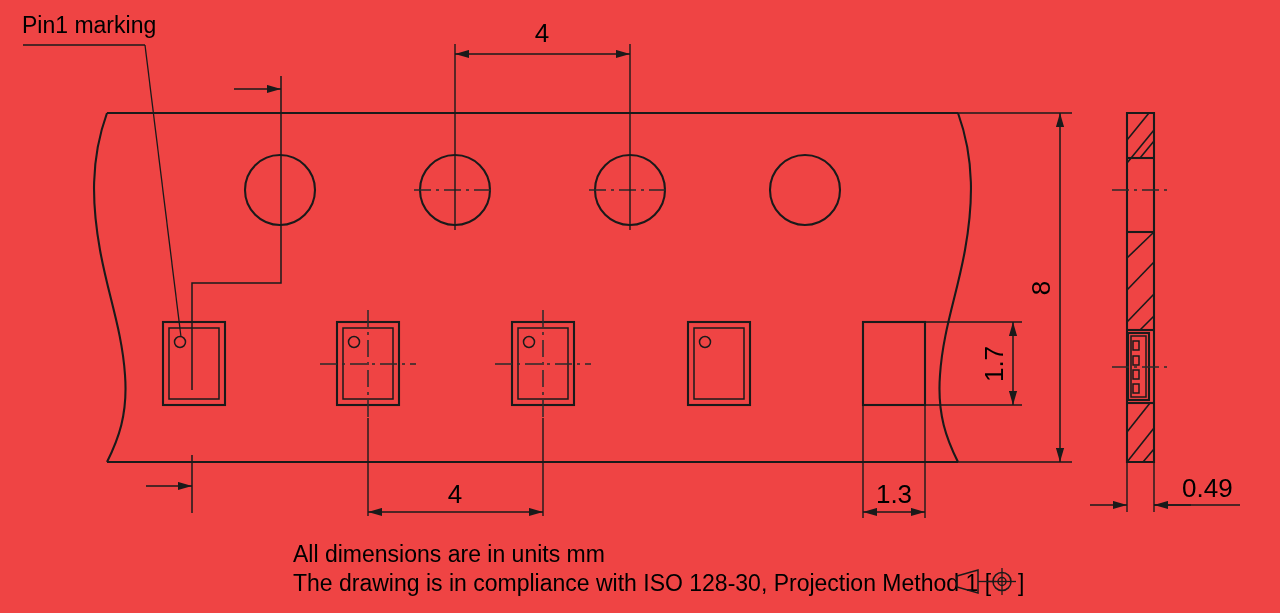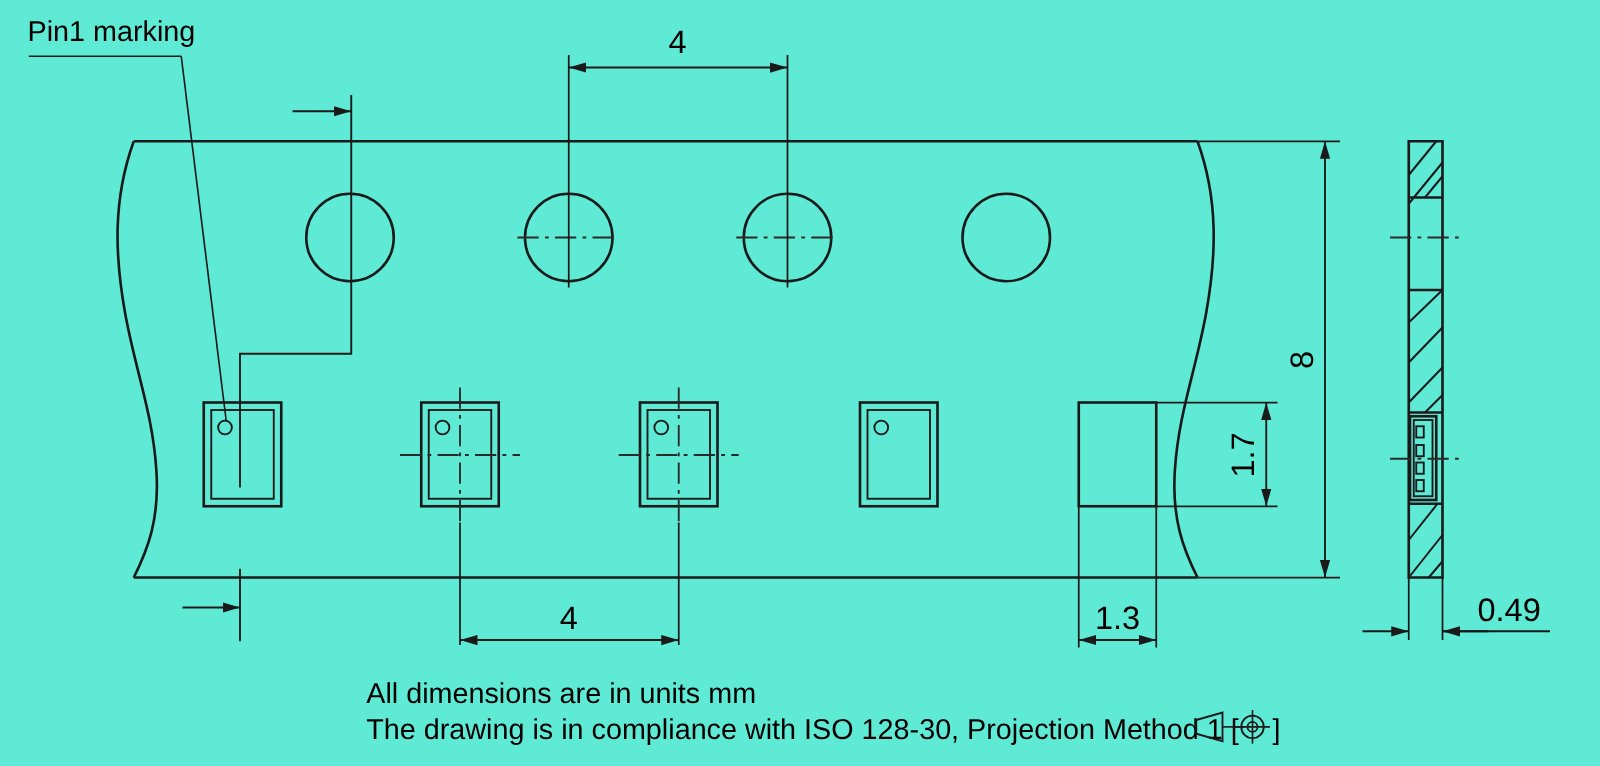--- a/index.html
+++ b/index.html
@@ -8,21 +8,21 @@
     background: #ffffff;
   }
   body {
     font-family: "Liberation Sans", sans-serif;
     color: #000000;
   }
   #drawing-root {
     position: relative;
     width: 1280px;
     height: 613px;
-    background: #5eead4;
+    background: #ef4444;
     overflow: hidden;
   }
   svg.tech-drawing {
     display: block;
     width: 1280px;
     height: 613px;
   }
   .ln {
     stroke: #1a1a1a;
     fill: none;

